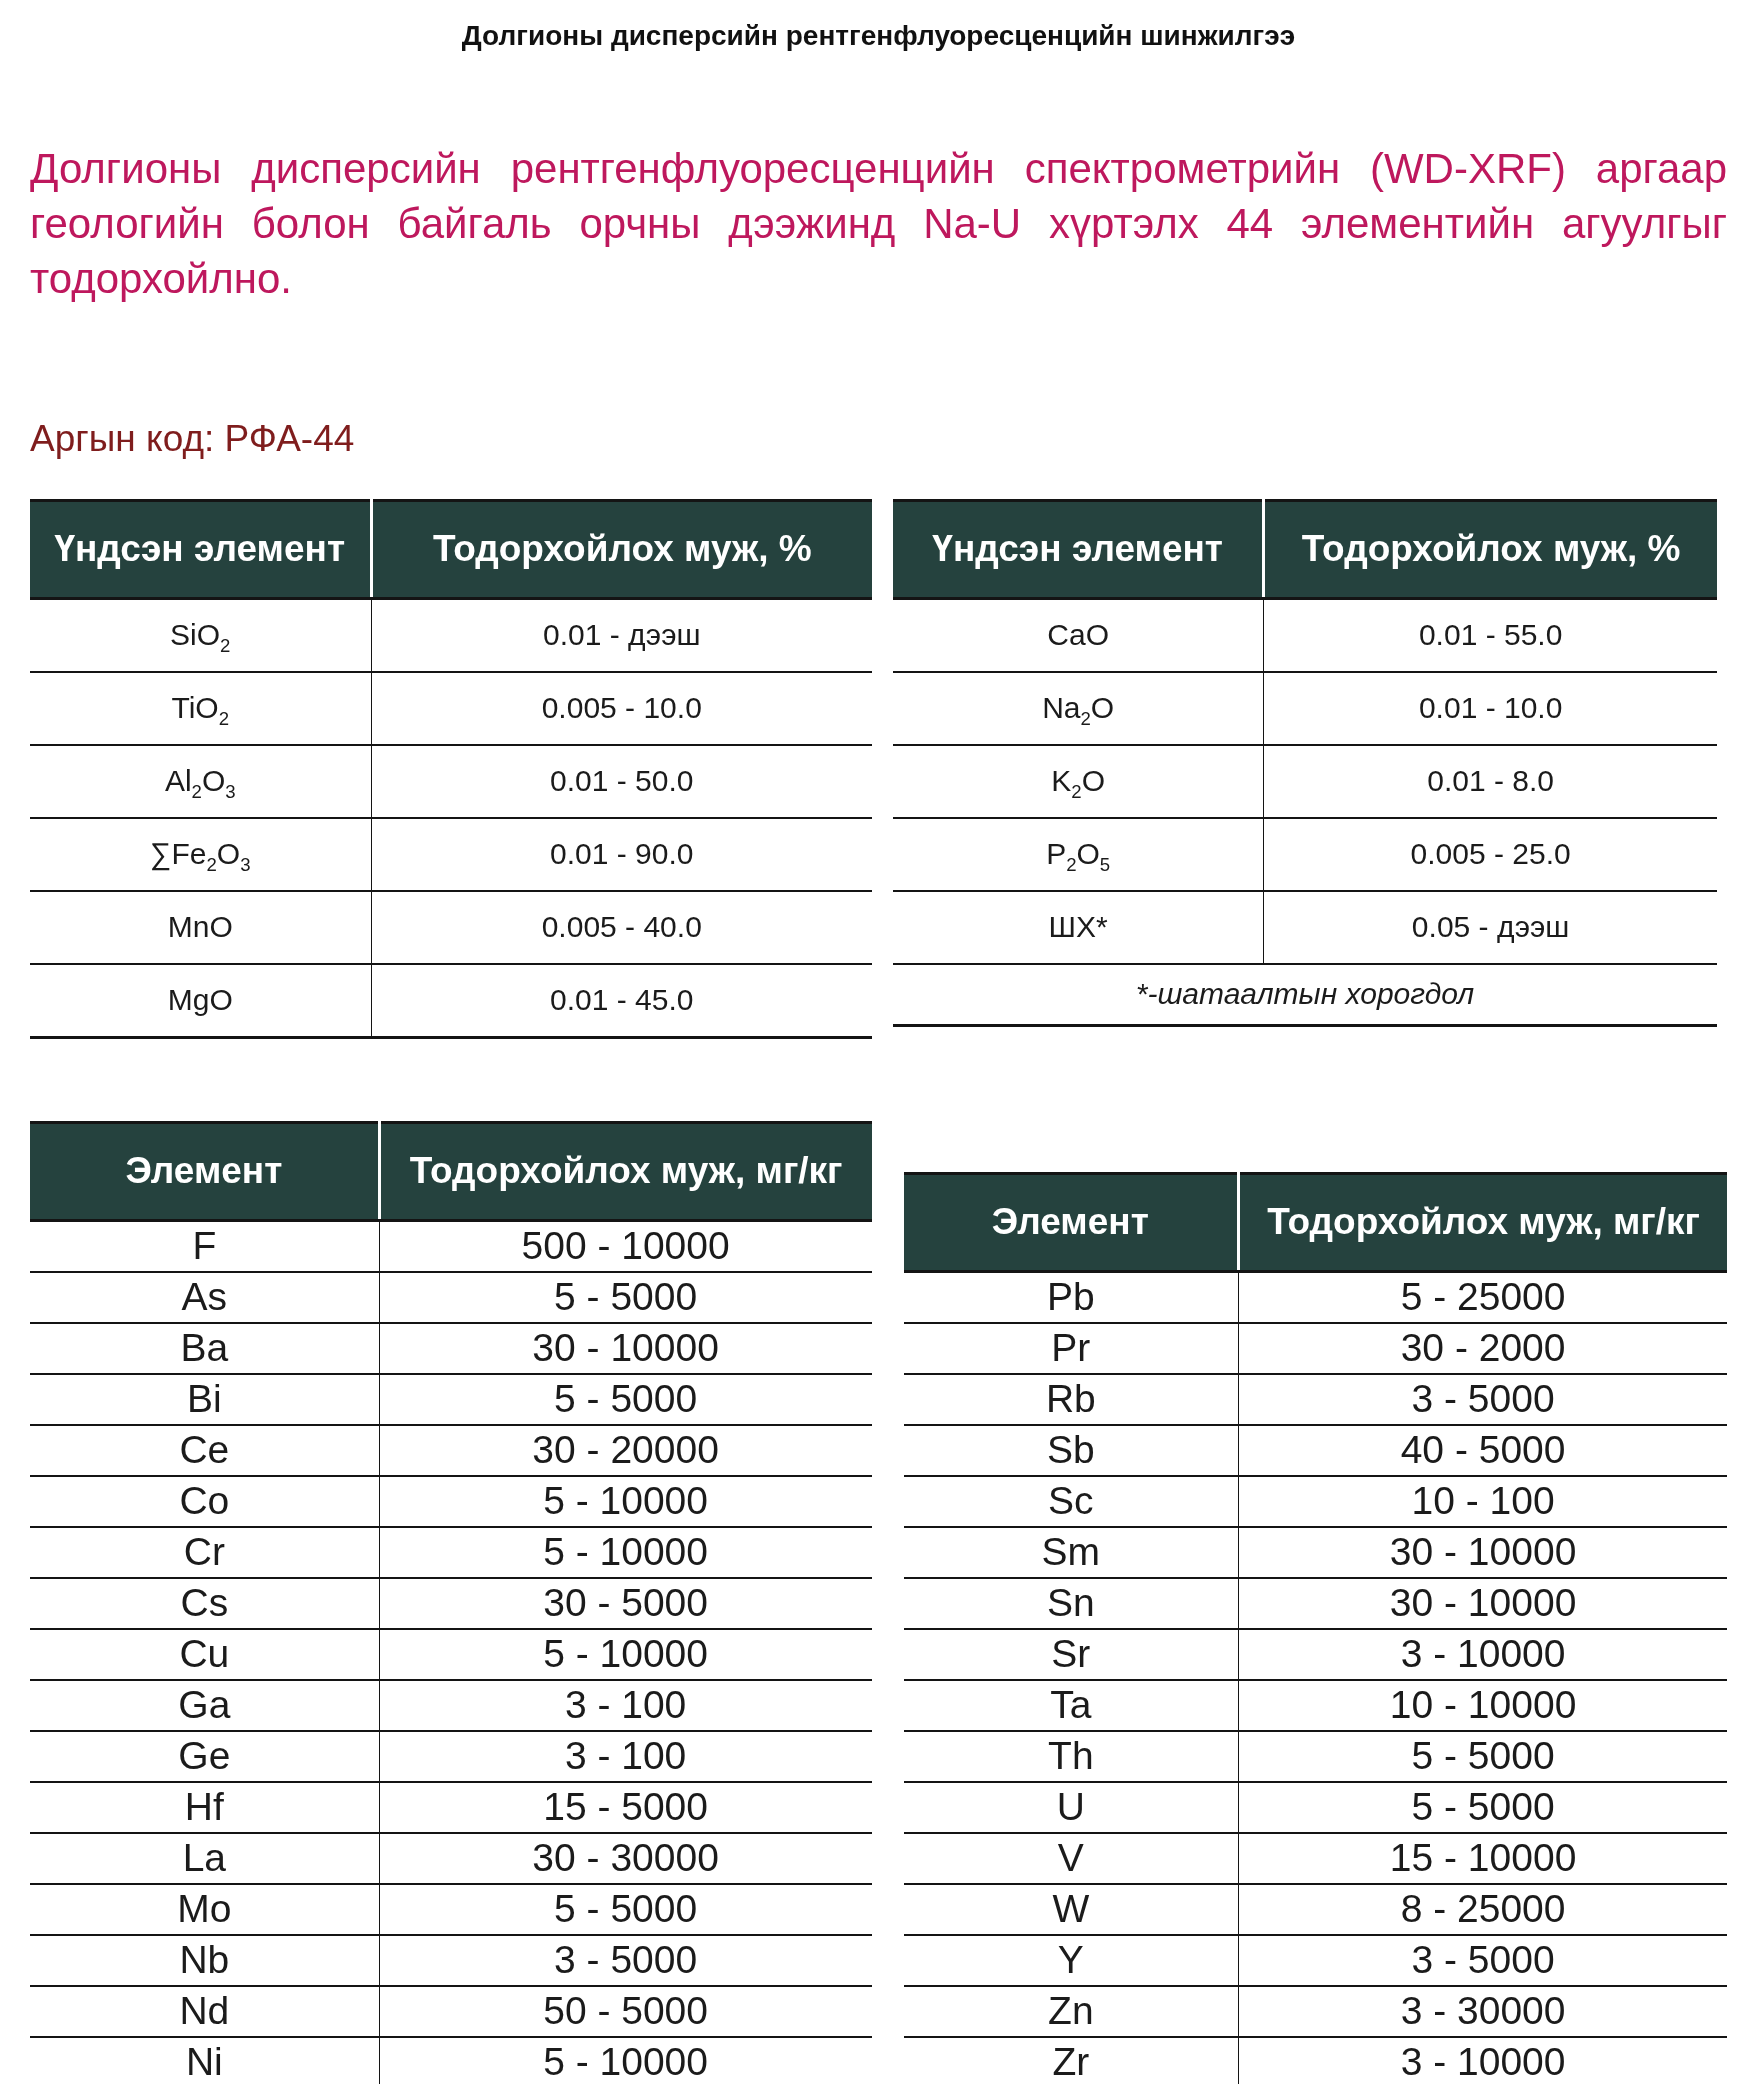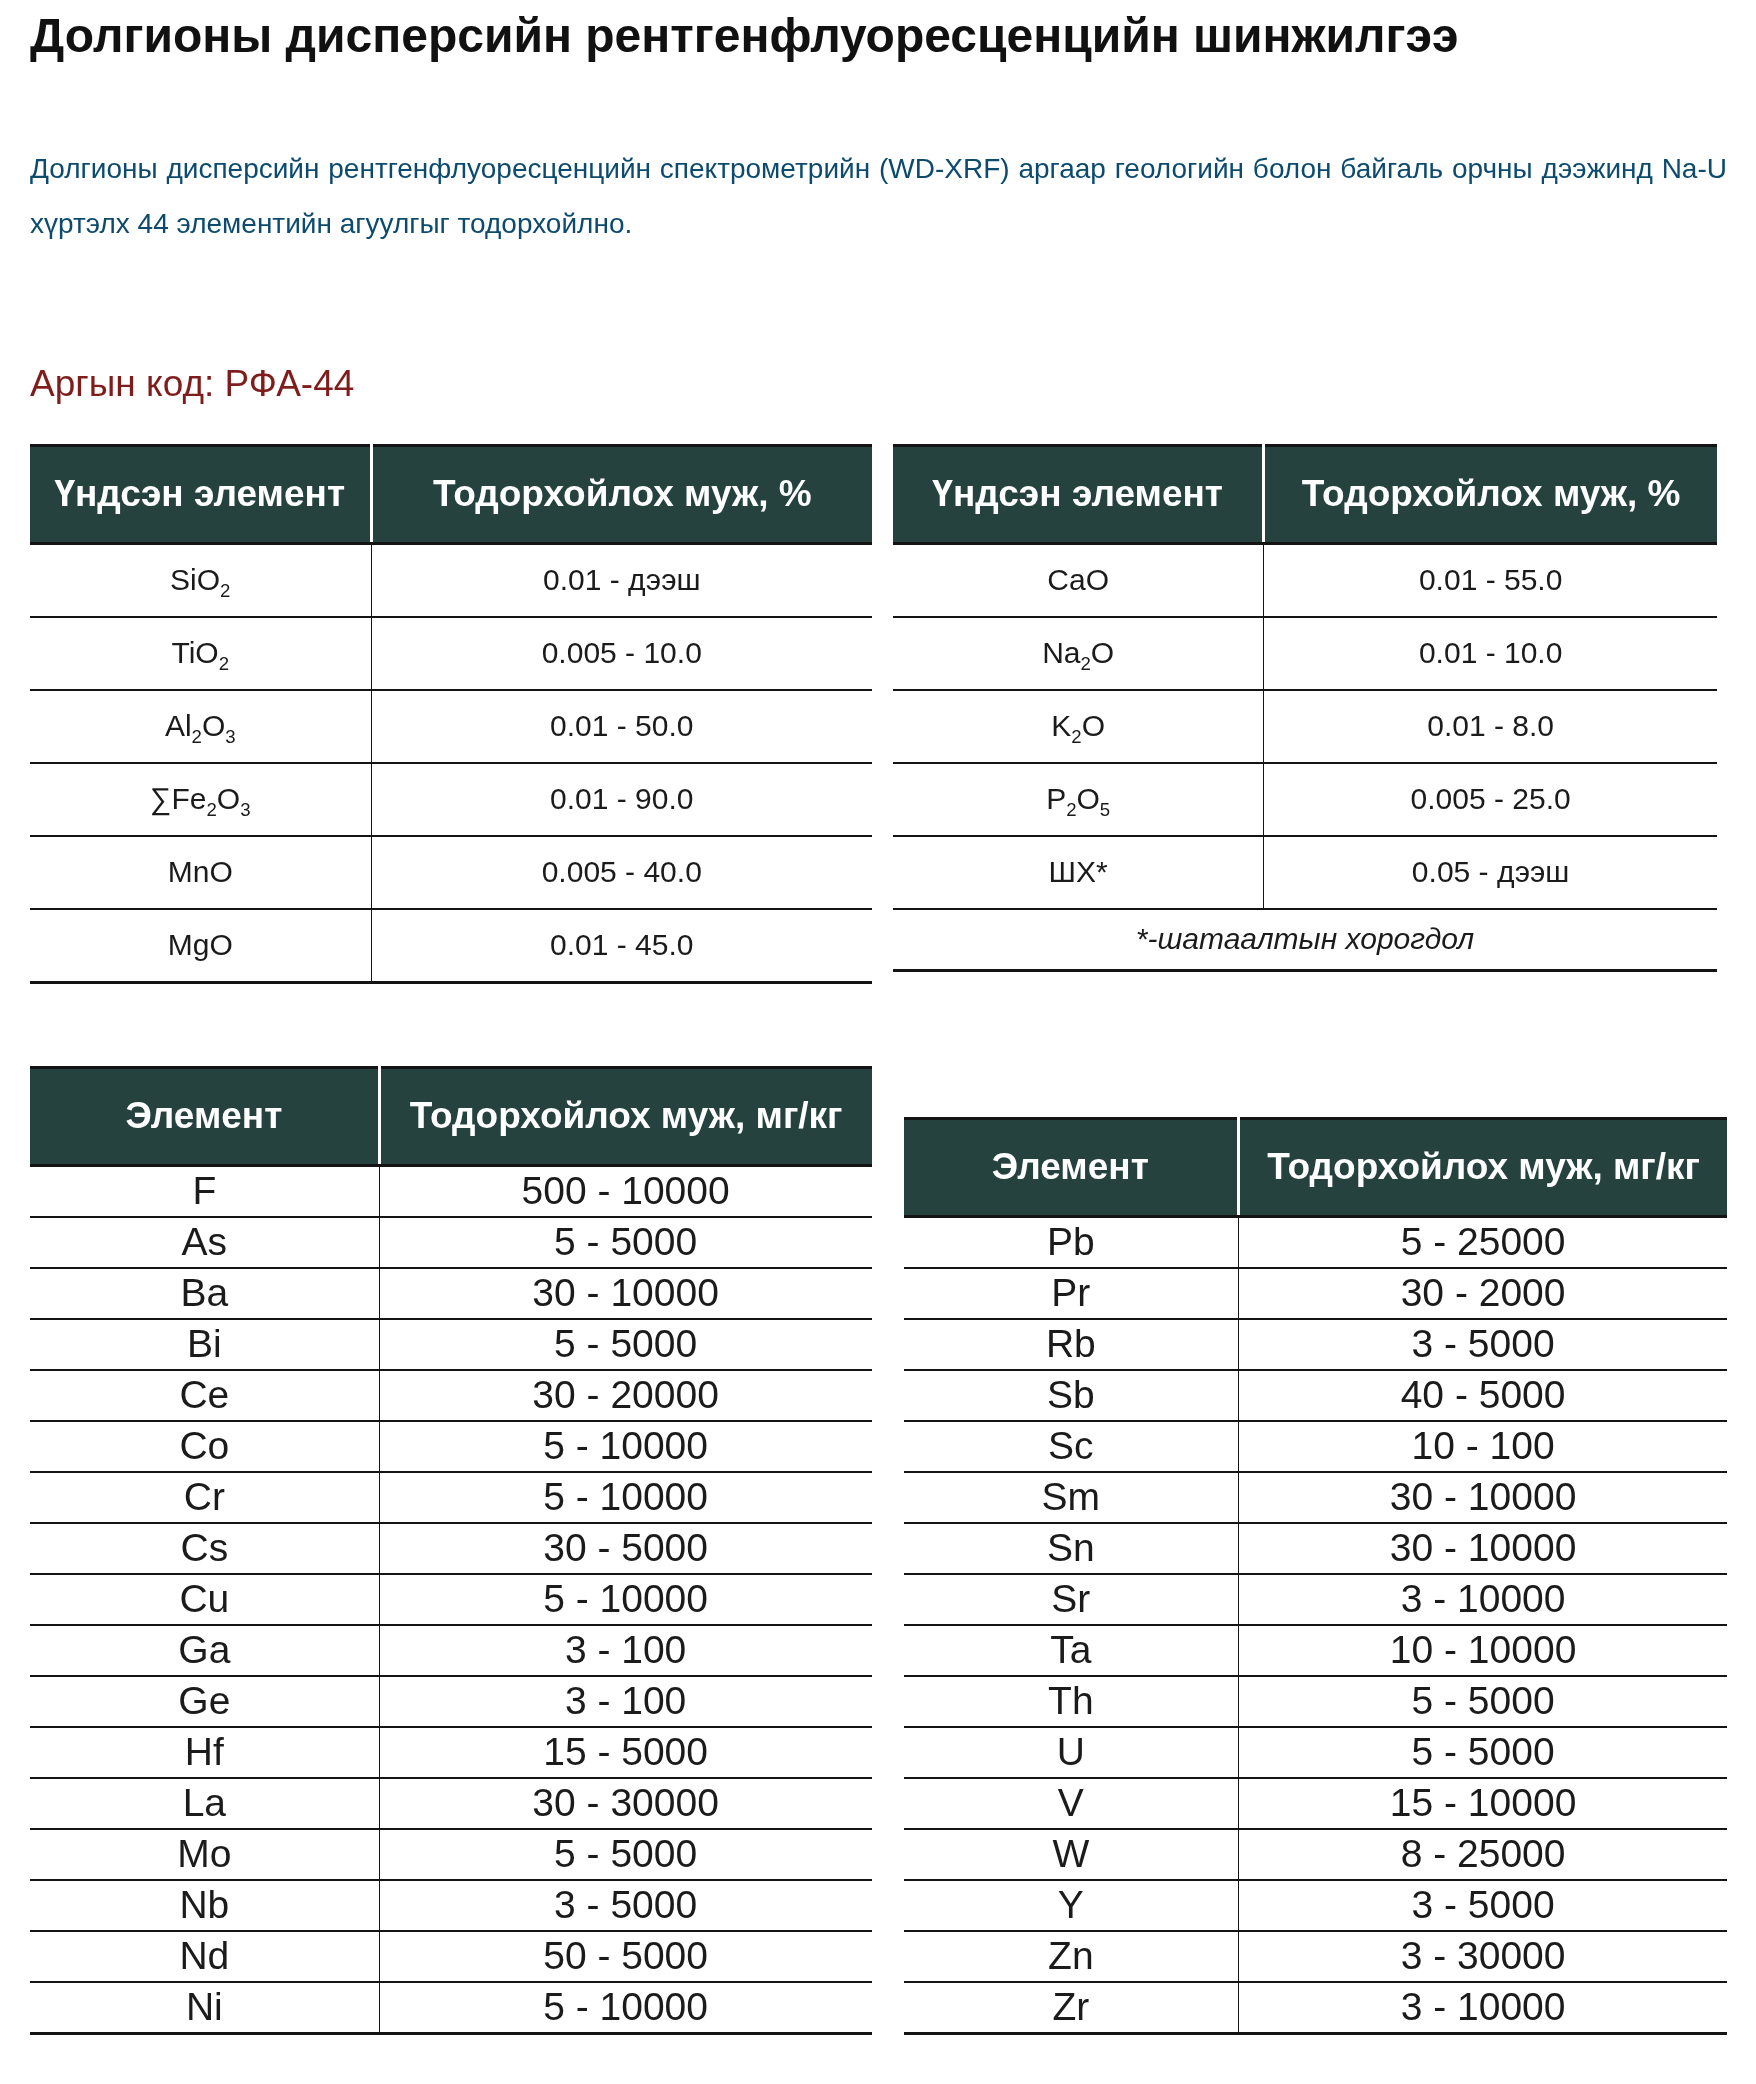--- a/index.html
+++ b/index.html
@@ -11,32 +11,32 @@
     width: 1757px;
     height: 2085px;
     box-sizing: border-box;
     padding: 0 30px;
     overflow: hidden;
     font-family: "Liberation Sans", "DejaVu Sans", sans-serif;
     color: #1b1b1b;
   }
   .page-title {
     margin: 13.6px 0 0 0;
-    font-size: 48px;
+    font-size: 28px;
     line-height: 44px;
     font-weight: 700;
-    text-align: left;
+    text-align: center;
     color: #111;
   }
   .intro-paragraph {
     margin-top: 83px;
-    font-size: 28px;
+    font-size: 42px;
     line-height: 55px;
     text-align: justify;
-    color: #0c4a6e;
+    color: #be185d;
   }
   .method-code {
     margin-top: 110px;
     font-size: 37px;
     line-height: 46px;
     font-weight: 400;
     color: #7f1d1d;
   }
   .tables-row {
     display: flex;

